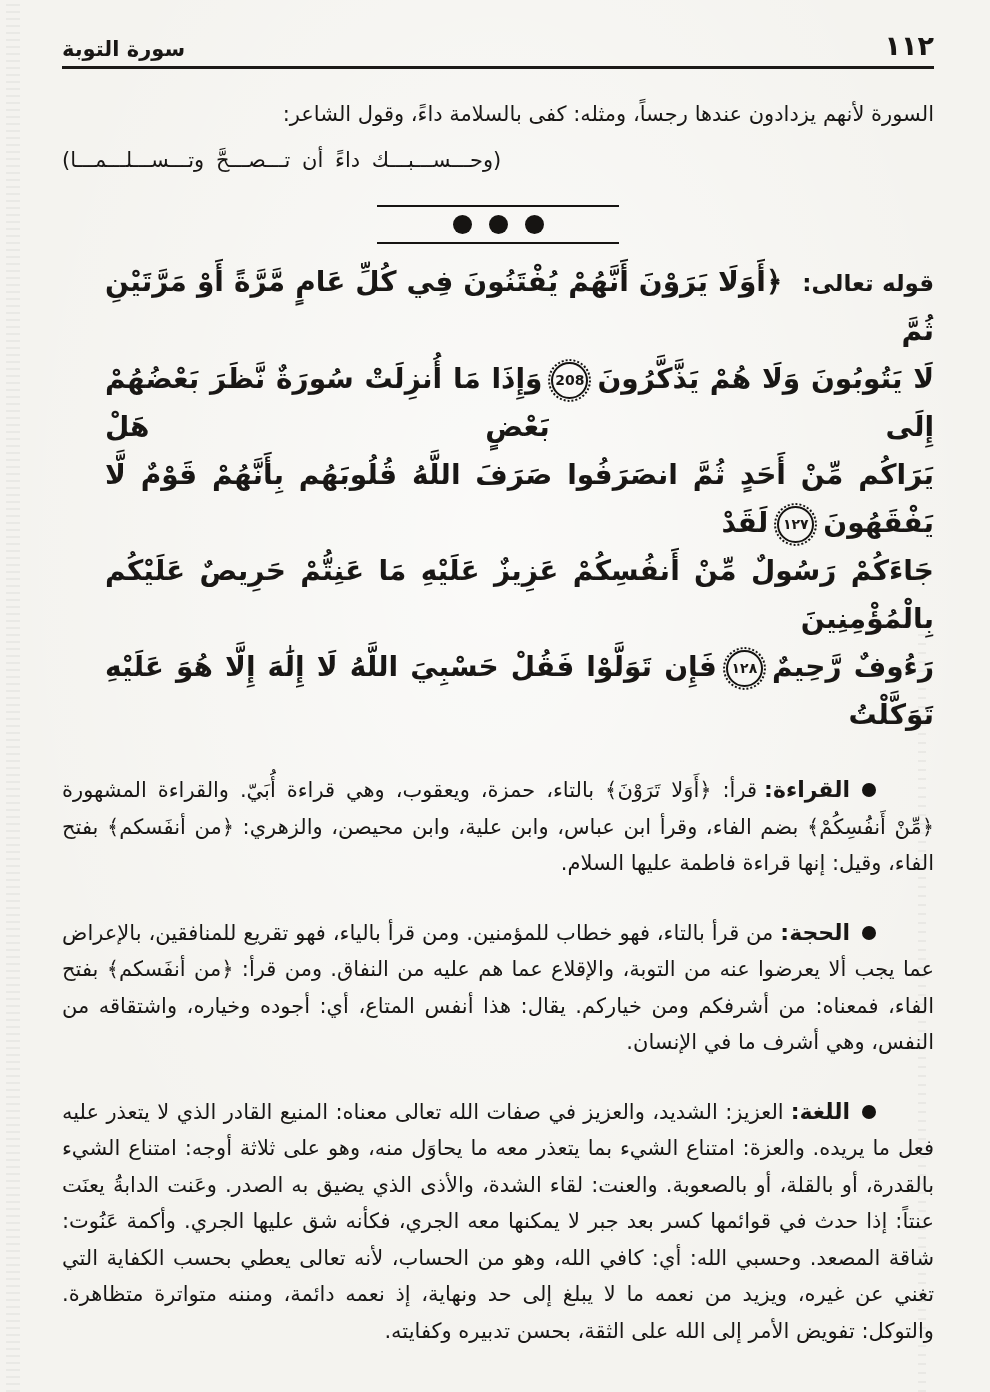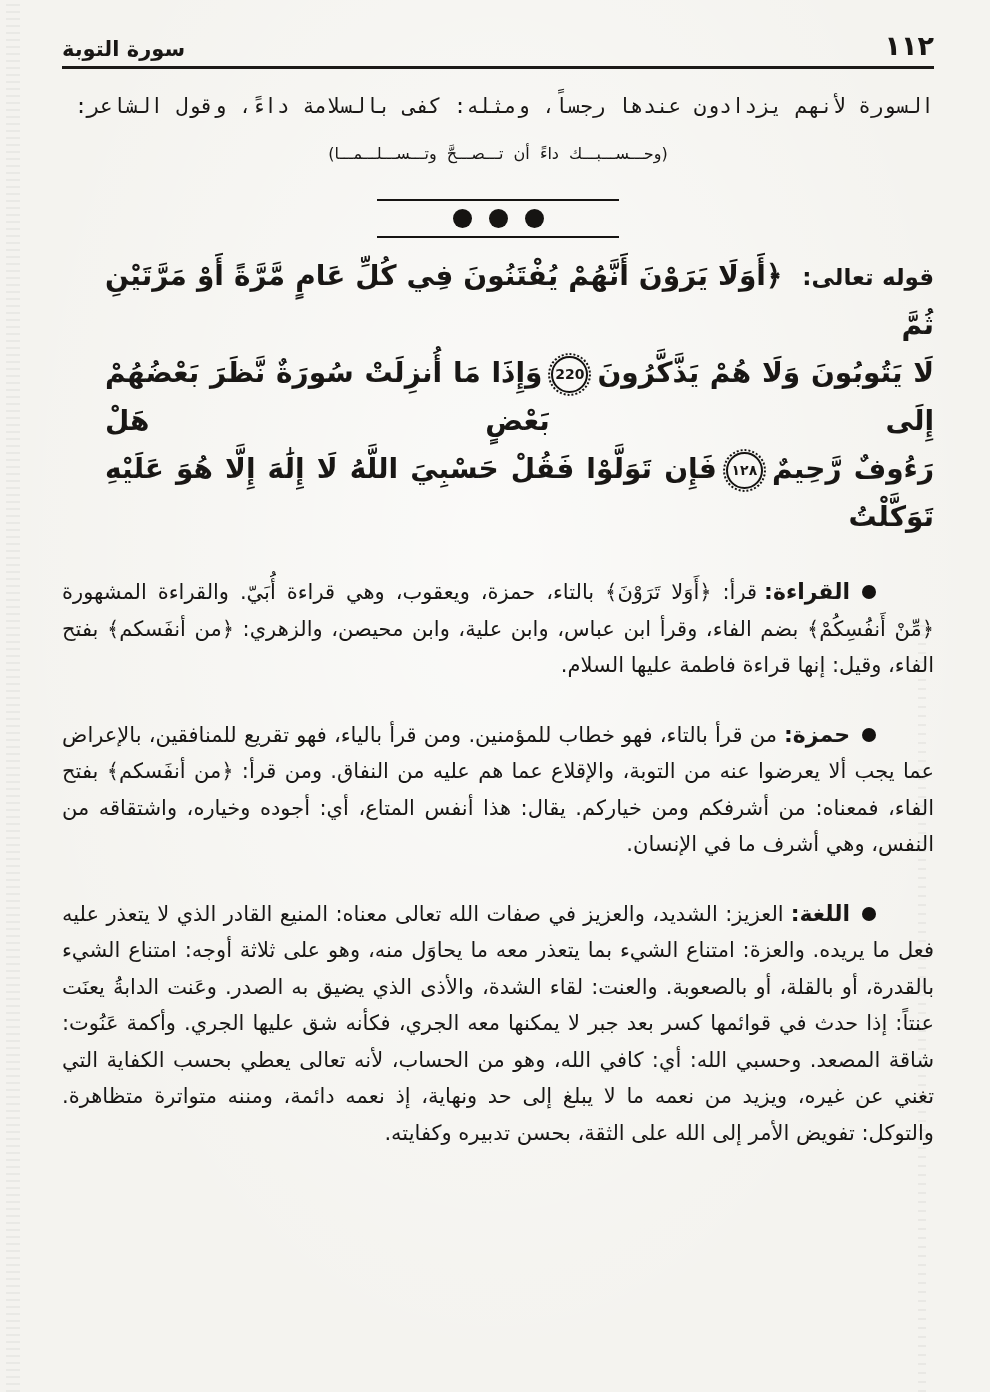--- a/index.html
+++ b/index.html
@@ -27,22 +27,22 @@
     background:repeating-linear-gradient(0deg, rgba(60,60,60,.12) 0 2px, transparent 2px 9px);
     opacity:.5;filter:blur(.7px);pointer-events:none;
   }
 
   .hdr{display:flex;justify-content:space-between;align-items:flex-end;margin-top:10px;}
   .stitle{font-weight:bold;font-size:21px;}
   .pnum{font-weight:bold;font-size:27px;letter-spacing:2px;padding-left:30px;}
   .hrule{border-top:3px solid #1c1a18;margin-top:5px;}
 
   .bodyline{font-size:21px;line-height:36px;margin:0;}
-  .cont{margin-top:21px;font-family:Liberation Mono, monospace;}
-  .poetry{font-size:16px;line-height:36px;margin:10px 0 0;text-align:center;word-spacing:5px;}
+  .cont{margin-top:27px;}
+  .poetry{font-size:21px;line-height:36px;margin:10px 0 0;text-align:left;word-spacing:5px;}
   .para{margin-top:8px;text-align:justify;text-indent:20px;}
 
   .sep{width:242px;margin:27px auto 10px;}
   .sep-line{border-top:2.5px solid #161412;}
   .sep-dots{display:flex;justify-content:center;gap:17px;padding:8px 0;}
   .dot{width:19px;height:19px;border-radius:50%;background:#161412;}
 
   .verse{margin-top:14px;font-weight:bold;font-size:28px;line-height:48px;margin-left:43px;}
   .vline{text-align:justify;text-align-last:justify;}
   .vline.center{text-align-last:center;}
@@ -84,32 +84,38 @@
     </div>
     <div class="sep-line"></div>
   </div>
 
   <div class="verse">
     <div class="vline">
       <span class="vlead">قوله تعالى:</span>
       <span>﴿أَوَلَا يَرَوْنَ أَنَّهُمْ يُفْتَنُونَ فِي كُلِّ عَامٍ مَّرَّةً أَوْ مَرَّتَيْنِ ثُمَّ</span><span></span>
     </div>
     <div class="vline">
-      <span>لَا يَتُوبُونَ وَلَا هُمْ يَذَّكَّرُونَ</span><span class="ayah">220</span><span>وَإِذَا مَا أُنزِلَتْ سُورَةٌ نَّظَرَ بَعْضُهُمْ إِلَى بَعْضٍ هَلْ</span>
+      <span>لَا يَتُوبُونَ وَلَا هُمْ يَذَّكَّرُونَ</span><span class="ayah">208</span><span>وَإِذَا مَا أُنزِلَتْ سُورَةٌ نَّظَرَ بَعْضُهُمْ إِلَى بَعْضٍ هَلْ</span>
+    </div>
+    <div class="vline">
+      <span>يَرَاكُم مِّنْ أَحَدٍ ثُمَّ انصَرَفُوا صَرَفَ اللَّهُ قُلُوبَهُم بِأَنَّهُمْ قَوْمٌ لَّا يَفْقَهُونَ</span><span class="ayah">١٢٧</span><span>لَقَدْ</span>
+    </div>
+    <div class="vline">
+      <span>جَاءَكُمْ رَسُولٌ مِّنْ أَنفُسِكُمْ عَزِيزٌ عَلَيْهِ مَا عَنِتُّمْ حَرِيصٌ عَلَيْكُم بِالْمُؤْمِنِينَ</span><span></span>
     </div>
     <div class="vline">
       <span>رَءُوفٌ رَّحِيمٌ</span><span class="ayah">١٢٨</span><span>فَإِن تَوَلَّوْا فَقُلْ حَسْبِيَ اللَّهُ لَا إِلَٰهَ إِلَّا هُوَ عَلَيْهِ تَوَكَّلْتُ</span>
     </div>
   </div>
 
   <p class="sec">
     <span class="bullet"></span><span class="sec-title">القراءة:</span><span>قرأ: ﴿أَوَلا تَرَوْنَ﴾ بالتاء، حمزة، ويعقوب، وهي قراءة أُبَيّ. والقراءة المشهورة ﴿مِّنْ أَنفُسِكُمْ﴾ بضم الفاء، وقرأ ابن عباس، وابن علية، وابن محيصن، والزهري: ﴿من أنفَسكم﴾ بفتح الفاء، وقيل: إنها قراءة فاطمة عليها السلام.</span>
   </p>
 
   <p class="sec">
-    <span class="bullet"></span><span class="sec-title">حمزة:</span><span>من قرأ بالتاء، فهو خطاب للمؤمنين. ومن قرأ بالياء، فهو تقريع للمنافقين، بالإعراض عما يجب ألا يعرضوا عنه من التوبة، والإقلاع عما هم عليه من النفاق. ومن قرأ: ﴿من أنفَسكم﴾ بفتح الفاء، فمعناه: من أشرفكم ومن خياركم. يقال: هذا أنفس المتاع، أي: أجوده وخياره، واشتقاقه من النفس، وهي أشرف ما في الإنسان.</span>
+    <span class="bullet"></span><span class="sec-title">الحجة:</span><span>من قرأ بالتاء، فهو خطاب للمؤمنين. ومن قرأ بالياء، فهو تقريع للمنافقين، بالإعراض عما يجب ألا يعرضوا عنه من التوبة، والإقلاع عما هم عليه من النفاق. ومن قرأ: ﴿من أنفَسكم﴾ بفتح الفاء، فمعناه: من أشرفكم ومن خياركم. يقال: هذا أنفس المتاع، أي: أجوده وخياره، واشتقاقه من النفس، وهي أشرف ما في الإنسان.</span>
   </p>
 
   <p class="sec">
     <span class="bullet"></span><span class="sec-title">اللغة:</span><span>العزيز: الشديد، والعزيز في صفات الله تعالى معناه: المنيع القادر الذي لا يتعذر عليه فعل ما يريده. والعزة: امتناع الشيء بما يتعذر معه ما يحاوَل منه، وهو على ثلاثة أوجه: امتناع الشيء بالقدرة، أو بالقلة، أو بالصعوبة. والعنت: لقاء الشدة، والأذى الذي يضيق به الصدر. وعَنت الدابةُ يعنَت عنتاً: إذا حدث في قوائمها كسر بعد جبر لا يمكنها معه الجري، فكأنه شق عليها الجري. وأكمة عَنُوت: شاقة المصعد. وحسبي الله: أي: كافي الله، وهو من الحساب، لأنه تعالى يعطي بحسب الكفاية التي تغني عن غيره، ويزيد من نعمه ما لا يبلغ إلى حد ونهاية، إذ نعمه دائمة، ومننه متواترة متظاهرة. والتوكل: تفويض الأمر إلى الله على الثقة، بحسن تدبيره وكفايته.</span>
   </p>
 
 </div>
 
 </body></html>

